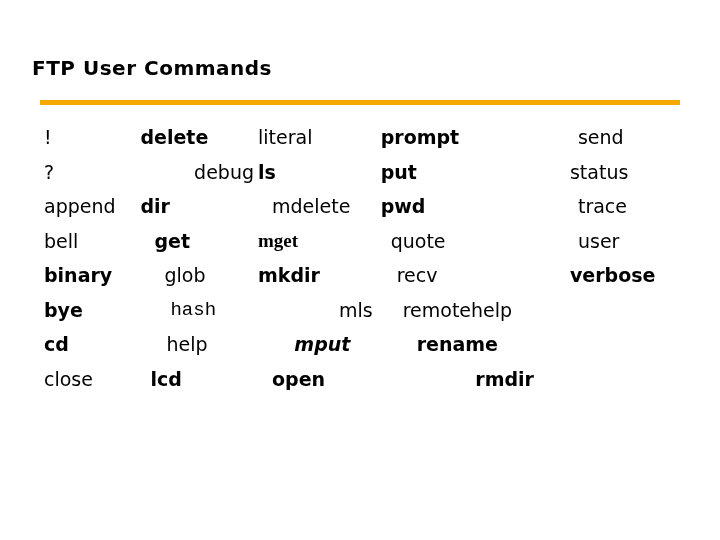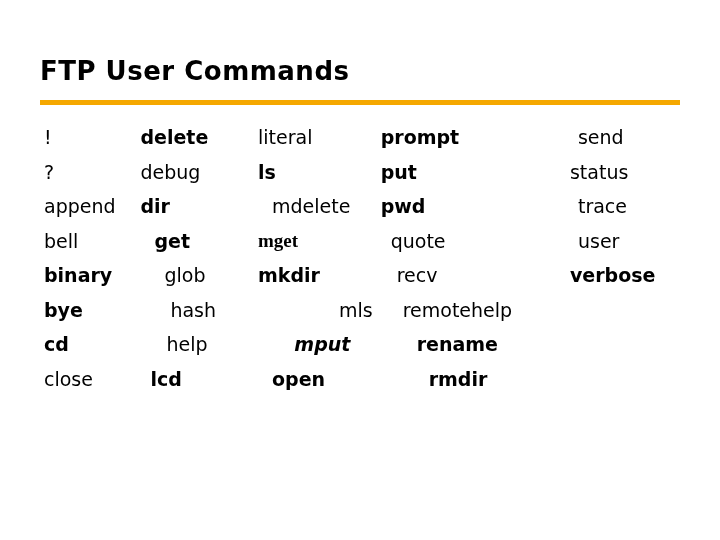--- a/index.html
+++ b/index.html
@@ -15,23 +15,23 @@
     overflow: hidden;
   }
   .slide {
     position: relative;
     width: 720px;
     height: 540px;
     background: #ffffff;
   }
   .title {
     position: absolute;
-    left: 40px;
+    left: 32px;
     top: 56px;
-    font-size: 26px;
+    font-size: 20px;
     font-weight: bold;
     letter-spacing: 0.5px;
     color: #000000;
     white-space: nowrap;
   }
   .title-rule {
     position: absolute;
     left: 40px;
     top: 100px;
     width: 640px;
@@ -77,21 +77,21 @@
     <tbody>
         <tr>
           <td class="c0 n" style="text-align: left; padding-left: 4px;">!</td>
           <td class="c1 b" style="text-align: left; padding-left: 4px;">delete</td>
           <td class="c2 n" style="text-align: left; padding-left: 4px;">literal</td>
           <td class="c3 b" style="text-align: left; padding-left: 8px;">prompt</td>
           <td class="c4 n" style="text-align: left; padding-left: 44px;">send</td>
         </tr>
         <tr>
           <td class="c0 n" style="text-align: left; padding-left: 4px;">?</td>
-          <td class="c1 n" style="text-align: left; padding-left: 4px;">debug</td>
+          <td class="c1 n" style="text-align: right; padding-left: 4px;">debug</td>
           <td class="c2 b" style="text-align: left; padding-left: 4px;">ls</td>
           <td class="c3 b" style="text-align: left; padding-left: 8px;">put</td>
           <td class="c4 n" style="text-align: left; padding-left: 36px;">status</td>
         </tr>
         <tr>
           <td class="c0 n" style="text-align: left; padding-left: 4px;">append</td>
           <td class="c1 b" style="text-align: left; padding-left: 4px;">dir</td>
           <td class="c2 n" style="text-align: left; padding-left: 18px;">mdelete</td>
           <td class="c3 b" style="text-align: left; padding-left: 8px;">pwd</td>
           <td class="c4 n" style="text-align: left; padding-left: 44px;">trace</td>
@@ -105,35 +105,35 @@
         </tr>
         <tr>
           <td class="c0 b" style="text-align: left; padding-left: 4px; margin-left: 24px;">binary</td>
           <td class="c1 n" style="text-align: left; padding-left: 28px;">glob</td>
           <td class="c2 b" style="text-align: left; padding-left: 4px;">mkdir</td>
           <td class="c3 n" style="text-align: left; padding-left: 24px;">recv</td>
           <td class="c4 b" style="text-align: left; padding-left: 36px;">verbose</td>
         </tr>
         <tr>
           <td class="c0 b" style="text-align: left; padding-left: 4px;">bye</td>
-          <td class="c1 n" style="text-align: left; padding-left: 34px;">hash</td>
+          <td class="c1 n" style="text-align: left; padding-left: 34px; font-family: Liberation Mono, monospace;">hash</td>
           <td class="c2 n" style="text-align: right; padding-left: 4px;">mls</td>
           <td class="c3 n" style="text-align: left; padding-left: 30px;">remotehelp</td>
           <td class="c4 n" style="text-align: left; padding-left: 0px;"></td>
         </tr>
         <tr>
           <td class="c0 b" style="text-align: left; padding-left: 4px;">cd</td>
           <td class="c1 n" style="text-align: left; padding-left: 30px;">help</td>
           <td class="c2 b" style="text-align: center; padding-left: 18px; font-style: italic;">mput</td>
           <td class="c3 b" style="text-align: left; padding-left: 44px;">rename</td>
           <td class="c4 n" style="text-align: left; padding-left: 0px;"></td>
         </tr>
         <tr>
           <td class="c0 n" style="text-align: left; padding-left: 4px;">close</td>
           <td class="c1 b" style="text-align: left; padding-left: 14px;">lcd</td>
           <td class="c2 b" style="text-align: left; padding-left: 18px;">open</td>
-          <td class="c3 b" style="text-align: left; padding-left: 56px;">rmdir</td>
+          <td class="c3 b" style="text-align: right; padding-left: 56px;">rmdir</td>
           <td class="c4 n" style="text-align: left; padding-left: 0px;"></td>
         </tr>
       </tbody>
   </table>
 
 </div>
 
 </body></html>

